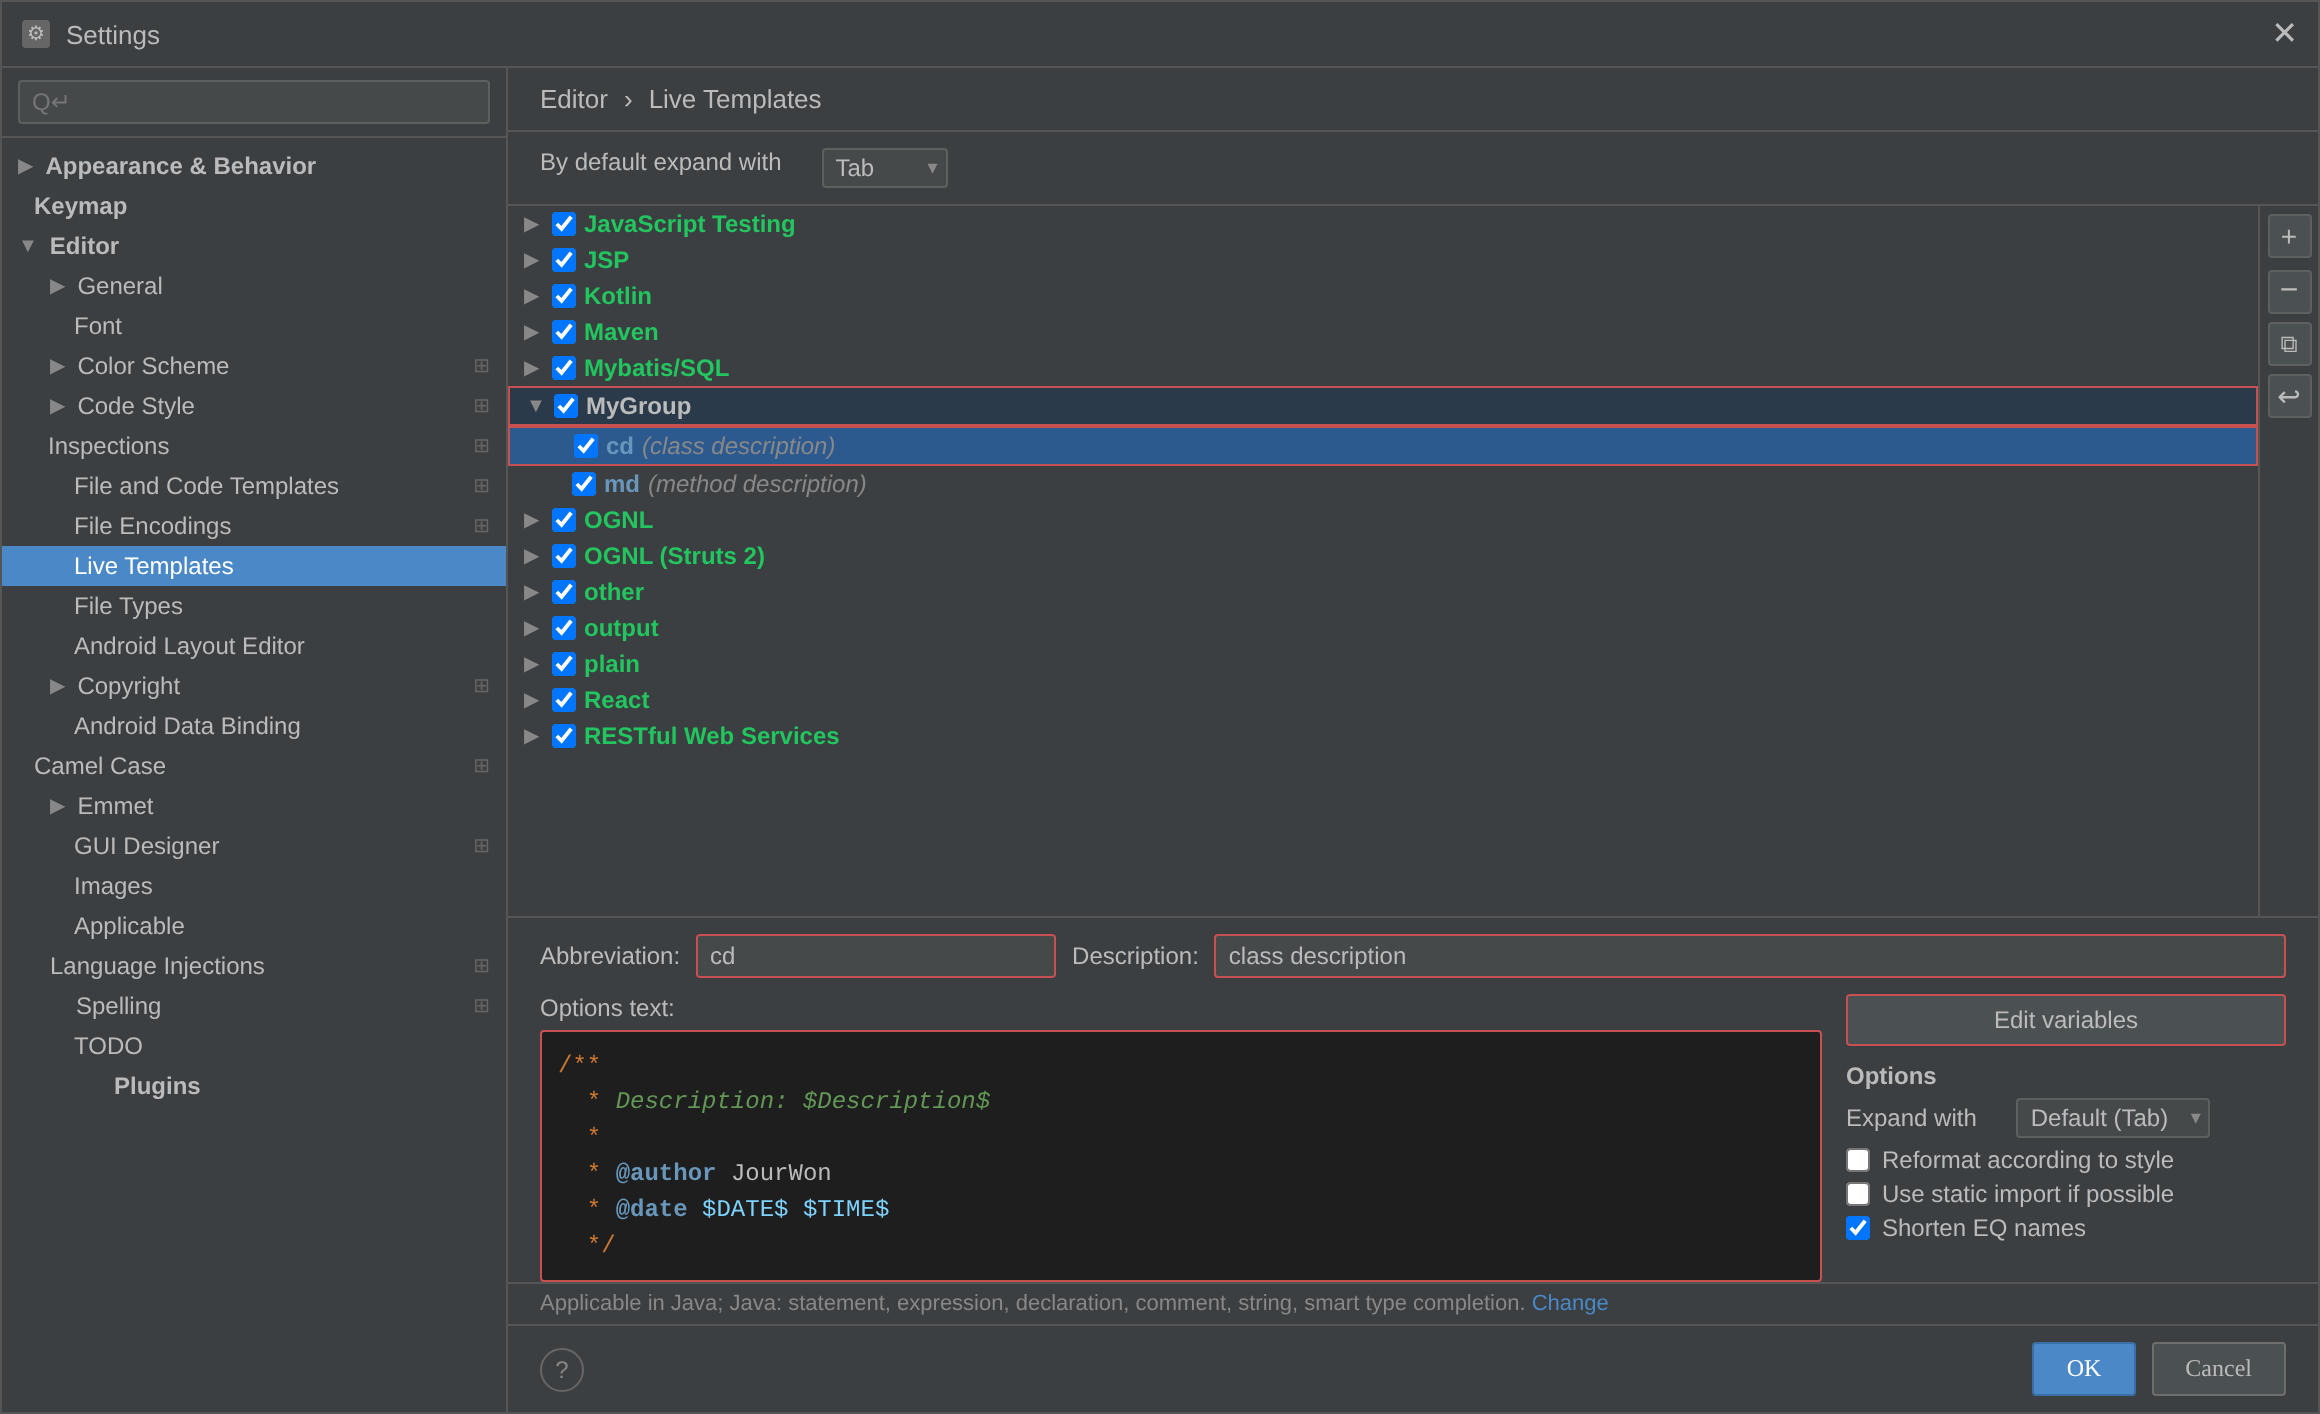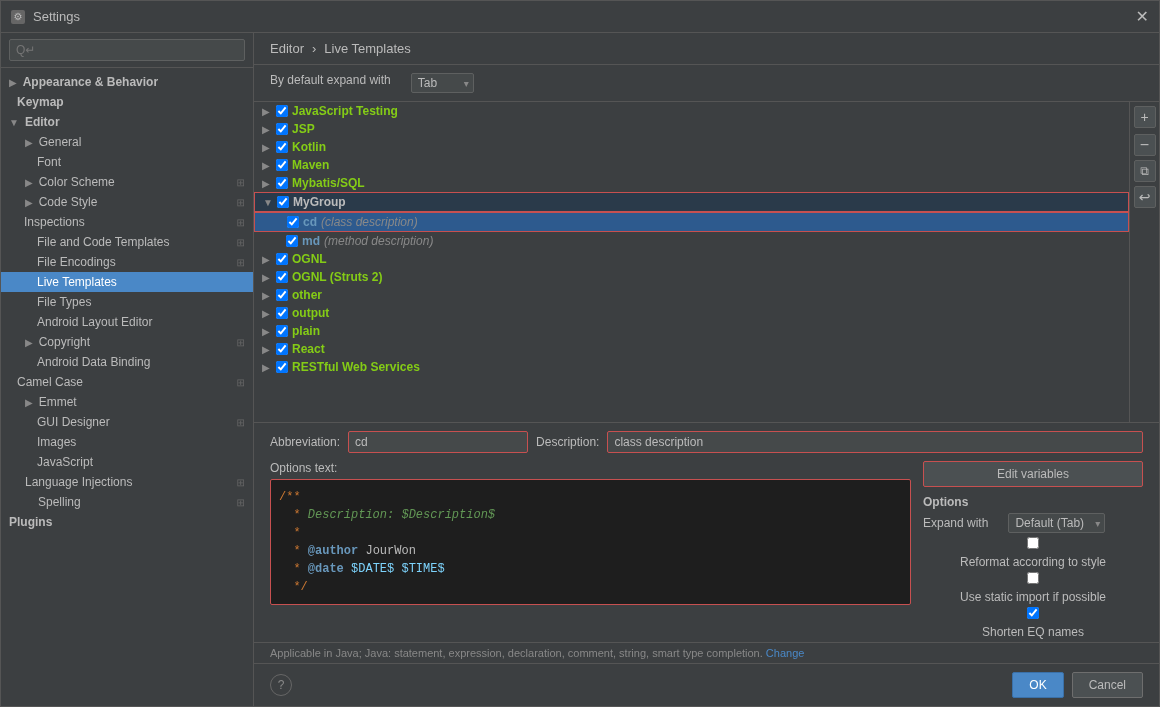--- a/index.html
+++ b/index.html
@@ -31,43 +31,43 @@
     .panel-toolbar label { color: #bbbbbb; font-size: 12px; }
     .expand-select { background: #45494a; border: 1px solid #5e6060; color: #bbbbbb; padding: 2px 20px 2px 6px; font-size: 12px; outline: none; appearance: none; -webkit-appearance: none; border-radius: 2px; cursor: pointer; }
     .select-wrapper { position: relative; display: inline-block; }
     .select-wrapper::after { content: '▾'; position: absolute; right: 5px; top: 50%; transform: translateY(-50%); color: #888; pointer-events: none; font-size: 10px; }
     .template-row { display: flex; align-items: center; padding: 2px 8px; cursor: pointer; color: #bbbbbb; font-size: 12px; }
     .template-row.selected { background: #2d5a8e; color: #fff; }
     .template-row .arrow { font-size: 10px; color: #888; margin-right: 4px; width: 10px; }
     .template-row .checkbox { margin-right: 4px; width: 12px; height: 12px; }
     .template-row .name { color: #6897bb; font-weight: bold; }
     .template-row .desc { color: #888; font-style: italic; margin-left: 4px; }
-    .template-row .group-name { color: #84cc16; font-weight: bold; }
+    .template-row .group-name { color: #22c55e; font-weight: bold; }
     .list-btn { width: 22px; height: 22px; background: #4b5052; border: 1px solid #5e6060; color: #bbbbbb; display: flex; align-items: center; justify-content: center; cursor: pointer; font-size: 14px; border-radius: 2px; }
     .field-row { display: flex; align-items: center; gap: 8px; margin-bottom: 8px; }
     .field-row label { color: #bbbbbb; font-size: 12px; white-space: nowrap; }
     .field-input { background: #45494a; border: 1px solid #5e6060; color: #bbbbbb; padding: 3px 6px; font-size: 12px; outline: none; border-radius: 2px; }
     .field-input.abbrev { width: 180px; border: 1px solid #c75050; }
     .field-input.desc-input { flex: 1; border: 1px solid #c75050; }
     .template-text-label { color: #bbbbbb; font-size: 12px; margin-bottom: 4px; }
     .template-code { background: #1e1e1e; border: 1px solid #c75050; color: #cc7832; font-family: 'Courier New', monospace; font-size: 12px; padding: 8px; min-height: 100px; white-space: pre; border-radius: 2px; line-height: 1.5; }
 
     .edit-vars-btn { background: #4b5052; border: 1px solid #6e6e6e; color: #bbbbbb; padding: 5px 14px; font-size: 12px; cursor: pointer; border-radius: 2px; white-space: nowrap; border: 1px solid #c75050; }
     .options-label { color: #bbbbbb; font-size: 12px; margin-bottom: 4px; font-weight: bold; }
     .options-row { display: flex; align-items: center; gap: 20px; margin-bottom: 4px; }
     .options-row label { color: #bbbbbb; font-size: 12px; }
-    .checkbox-row { display: flex; align-items: center; gap: 6px; margin-bottom: 3px; flex-direction: column; }
+    .checkbox-row { display: flex; align-items: center; gap: 6px; margin-bottom: 3px; }
     .checkbox-row input[type=checkbox] { width: 12px; height: 12px; }
     .checkbox-row label { color: #bbbbbb; font-size: 12px; }
 
     .applicable-row { color: #888; font-size: 11px; padding: 4px 16px; border-top: 1px solid #555; }
     .applicable-row a { color: #4a88c7; cursor: pointer; text-decoration: none; }
 
     .bottom-buttons { display: flex; justify-content: flex-end; gap: 8px; padding: 8px 16px; border-top: 1px solid #555; flex-shrink: 0; }
-    .btn { padding: 5px 16px; font-size: 12px; cursor: pointer; border-radius: 2px; }
+    .btn { padding: 5px 16px; font-size: 12px; cursor: pointer; border-radius: 2px; font-family: Liberation Serif, serif; }
     .btn-ok { background: #4a88c7; border: 1px solid #3a70a8; color: #fff; }
     .btn-cancel { background: #4b5052; border: 1px solid #6e6e6e; color: #bbbbbb; }
 
     .help-icon { width: 22px; height: 22px; border-radius: 50%; border: 1px solid #666; display: flex; align-items: center; justify-content: center; color: #888; font-size: 12px; cursor: pointer; }
 
     
     ::-webkit-scrollbar { width: 8px; }
     ::-webkit-scrollbar-track { background: #3c3f41; }
     ::-webkit-scrollbar-thumb { background: #5e6060; border-radius: 4px; }
     .list-area-inner { flex: 1; overflow-y: auto; }
@@ -180,35 +180,38 @@
         <div class="sidebar-item" style="padding-left:36px;">
           <span>GUI Designer</span>
           <span style="margin-left:auto;color:#666;font-size:10px;">⊞</span>
         </div>
 
         <div class="sidebar-item" style="padding-left:36px;">
           <span>Images</span>
         </div>
 
         <div class="sidebar-item" style="padding-left:36px;">
-          <span>JavaScript</span>
+          <span>Applicable</span>
         </div>
 
         <div class="sidebar-item" style="padding-left:24px;">
           <span>Language Injections</span>
           <span style="margin-left:auto;color:#666;font-size:10px;">⊞</span>
         </div>
 
         <div class="sidebar-item" style="padding-left:37px;">
           <span>Spelling</span>
           <span style="margin-left:auto;color:#666;font-size:10px;">⊞</span>
         </div>
 
-
-        <div class="sidebar-item" style="padding-left:8px;">
+        <div class="sidebar-item" style="padding-left:36px;">
+          <span>TODO</span>
+        </div>
+
+        <div class="sidebar-item" style="padding-left:8px;margin-left:48px;">
           <span style="font-weight:bold;">Plugins</span>
         </div>
       </div>
     </div>
 
     <div class="right-panel">
 
       <div class="panel-header">
         <span>Editor</span>
         <span class="separator">›</span>

